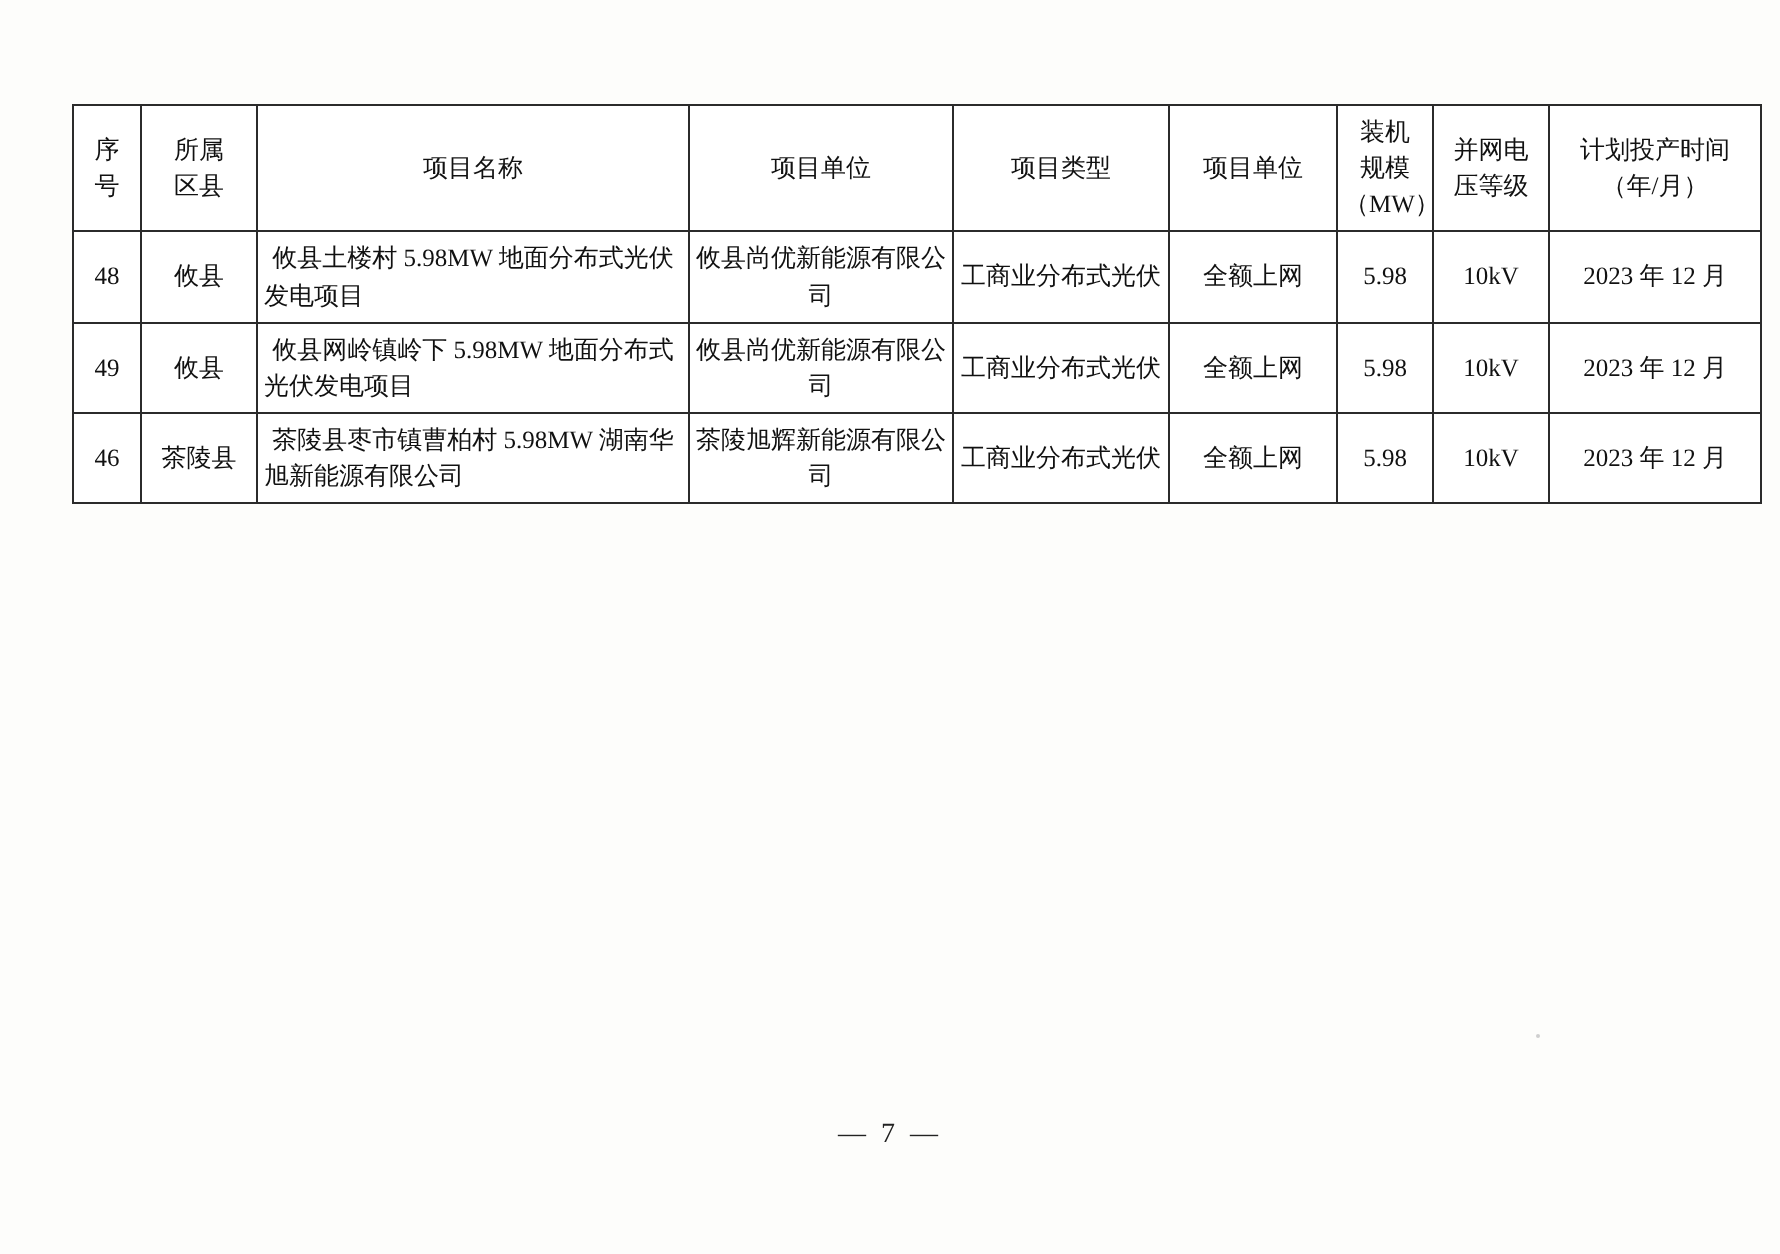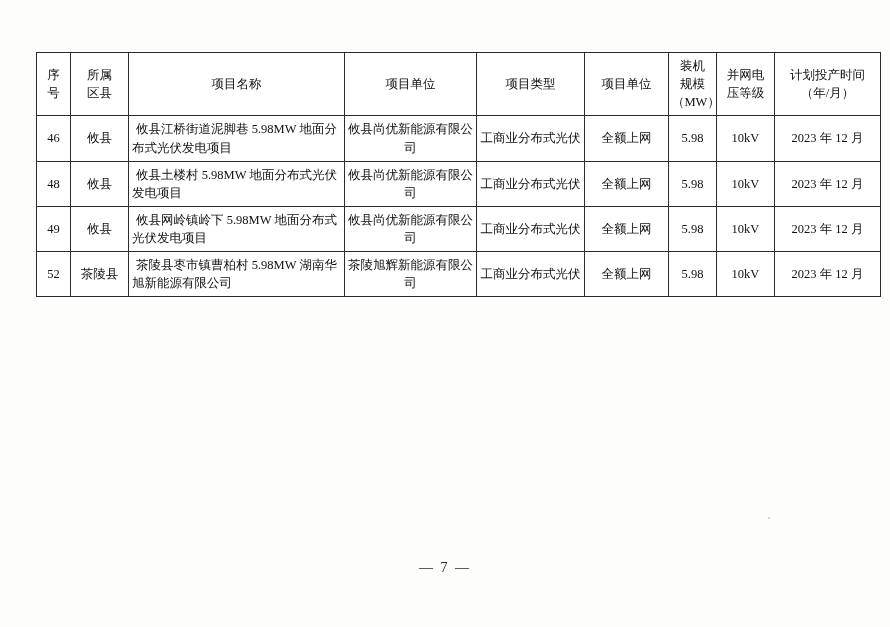--- a/index.html
+++ b/index.html
@@ -135,31 +135,20 @@
             <div>压等级</div>
           </td>
           <td>
             <div>计划投产时间</div>
             <div>（年/月）</div>
           </td>
         </tr>
       </thead>
       <tbody>
         <tr>
-          <td>46</td>
-          <td>攸县</td>
-          <td class="cell-name">攸县江桥街道泥脚巷 5.98MW 地面分布式光伏发电项目</td>
-          <td class="cell-unit">攸县尚优新能源有限公司</td>
-          <td class="cell-type">工商业分布式光伏</td>
-          <td class="cell-mode">全额上网</td>
-          <td>5.98</td>
-          <td>10kV</td>
-          <td>2023 年 12 月</td>
-        </tr>
-        <tr>
           <td>48</td>
           <td>攸县</td>
           <td class="cell-name">攸县土楼村 5.98MW 地面分布式光伏发电项目</td>
           <td class="cell-unit">攸县尚优新能源有限公司</td>
           <td class="cell-type">工商业分布式光伏</td>
           <td class="cell-mode">全额上网</td>
           <td>5.98</td>
           <td>10kV</td>
           <td>2023 年 12 月</td>
         </tr>
@@ -168,21 +157,21 @@
           <td>攸县</td>
           <td class="cell-name">攸县网岭镇岭下 5.98MW 地面分布式光伏发电项目</td>
           <td class="cell-unit">攸县尚优新能源有限公司</td>
           <td class="cell-type">工商业分布式光伏</td>
           <td class="cell-mode">全额上网</td>
           <td>5.98</td>
           <td>10kV</td>
           <td>2023 年 12 月</td>
         </tr>
         <tr>
-          <td>52</td>
+          <td>46</td>
           <td>茶陵县</td>
           <td class="cell-name">茶陵县枣市镇曹柏村 5.98MW 湖南华旭新能源有限公司</td>
           <td class="cell-unit">茶陵旭辉新能源有限公司</td>
           <td class="cell-type">工商业分布式光伏</td>
           <td class="cell-mode">全额上网</td>
           <td>5.98</td>
           <td>10kV</td>
           <td>2023 年 12 月</td>
         </tr>
       </tbody>

